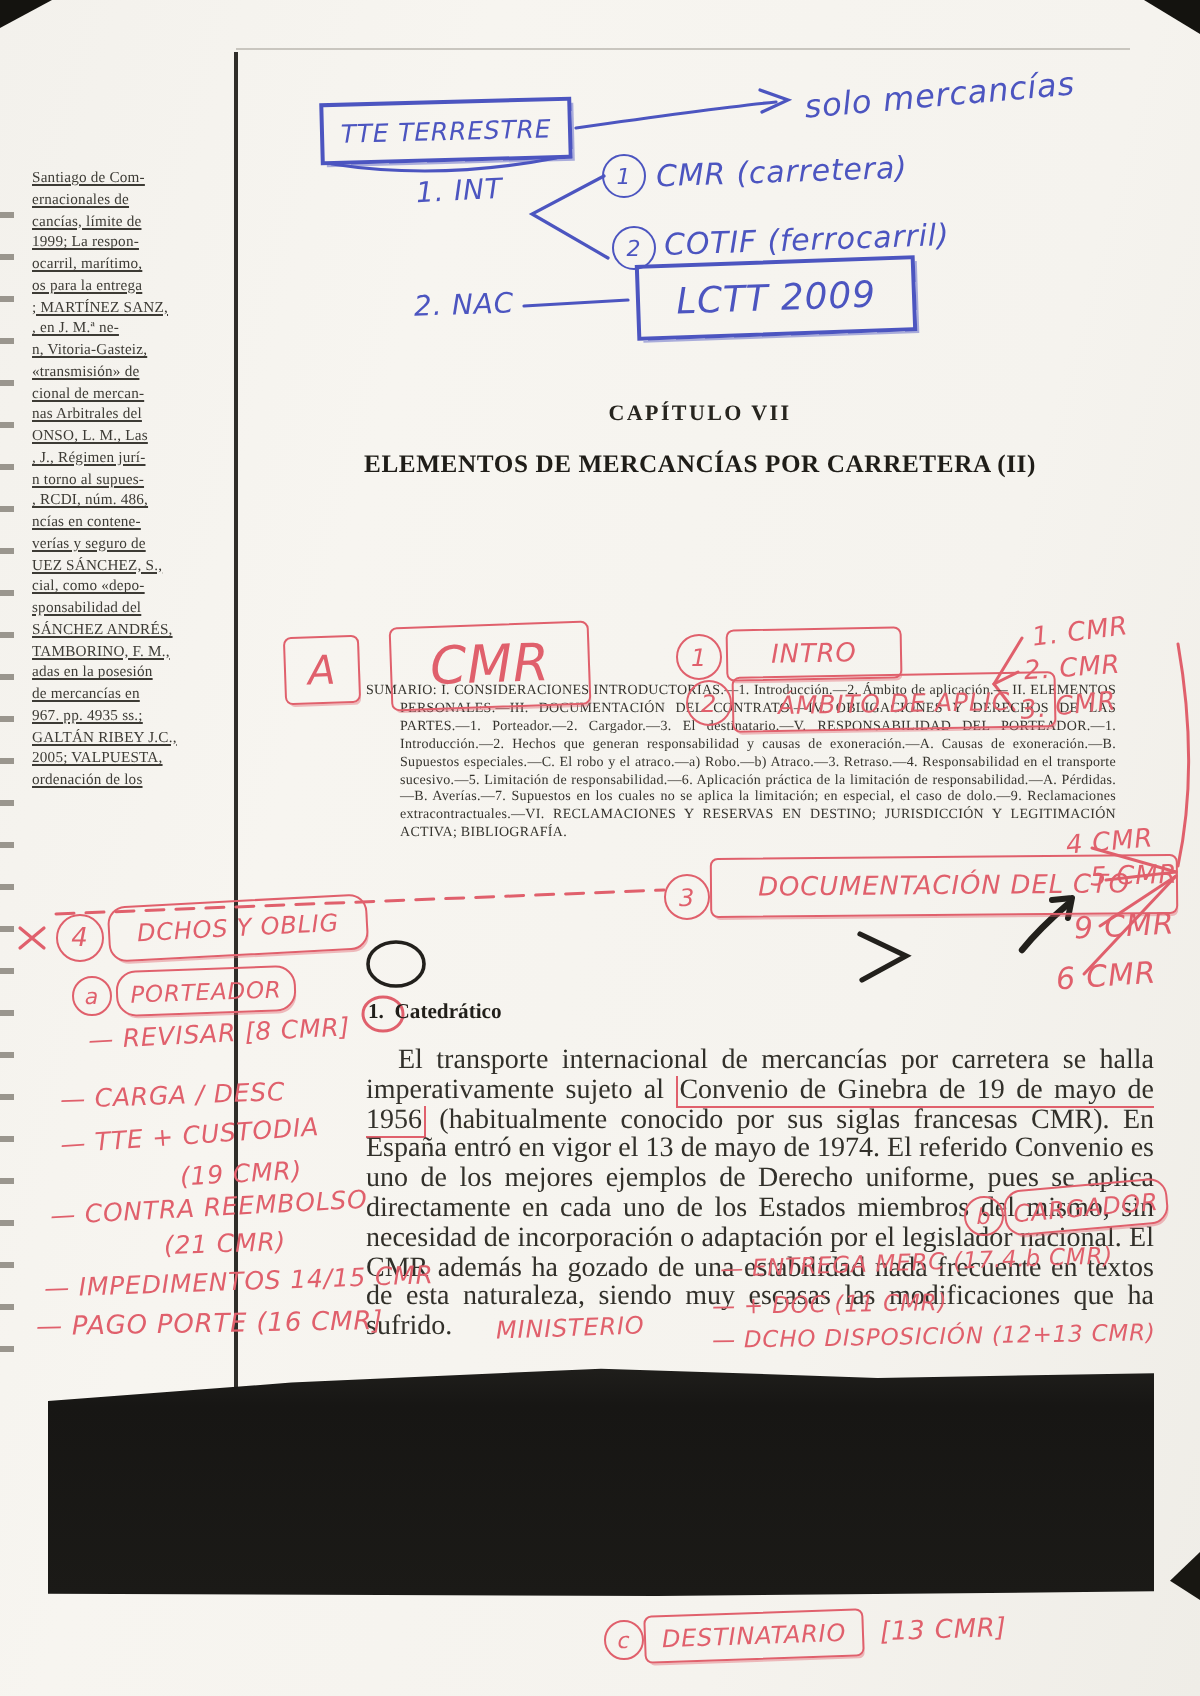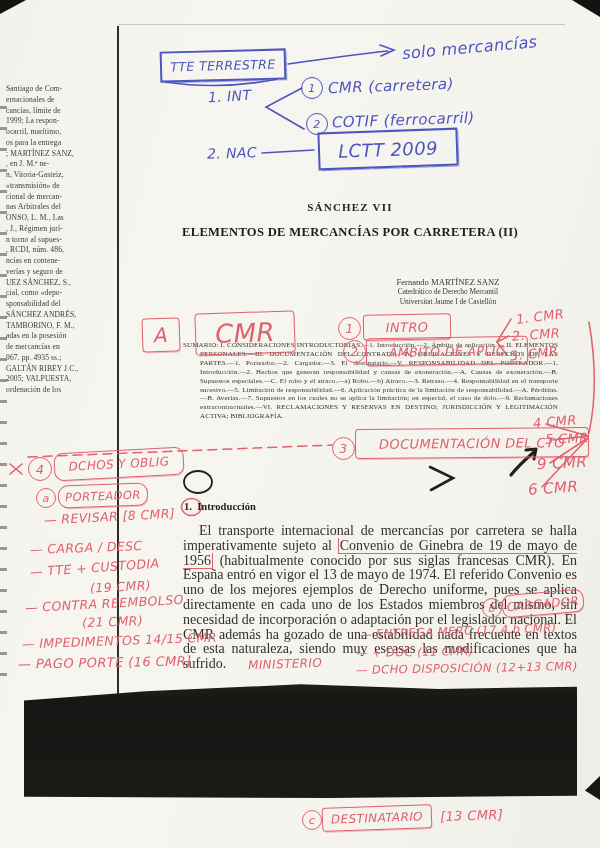--- a/index.html
+++ b/index.html
@@ -2,22 +2,22 @@
 <html><head>
 <meta charset="utf-8">
 <style>
   html,body{margin:0;padding:0;}
   body{width:600px;height:848px;overflow:hidden;background:#e8e6e1;}
   .page{position:relative;width:600px;height:848px;
     background:linear-gradient(105deg,#f3f1ec 0%,#f7f5f0 30%,#f5f3ee 70%,#efede7 100%);
     font-family:"Liberation Serif",serif;color:#2e2c27;}
   .abs{position:absolute;}
   
-  .margin-col{left:6px;top:84px;width:110px;font-size:7.6px;line-height:10.75px;
-    color:#3d3b35;white-space:pre-line;letter-spacing:.1px;}
+  .margin-col{left:16px;top:84px;width:110px;font-size:7.6px;line-height:10.75px;
+    color:#3d3b35;white-space:pre-line;letter-spacing:.1px;text-decoration:underline;}
   .chapter{left:120px;top:201px;width:460px;text-align:center;font-size:11px;
     font-weight:600;letter-spacing:1.2px;color:#27251f;}
   .title{left:118px;top:224px;width:464px;text-align:center;font-size:12.6px;
     font-weight:bold;line-height:16px;color:#1f1d18;letter-spacing:.3px;}
   .author{left:330px;top:277px;width:236px;text-align:center;color:#3a3832;}
   .author .a1{font-size:8.6px;} .author .a2{font-size:7.4px;line-height:9.6px;}
   .sumario{left:183px;top:341px;width:358px;font-size:7px;line-height:8.9px;
     text-align:justify;color:#36342e;padding-left:17px;text-indent:-17px;letter-spacing:.15px;}
   .heading{left:186px;top:475px;font-size:11px;font-weight:bold;letter-spacing:.6px;color:#211f1a;}
   .subheading{left:184px;top:501px;font-size:10.6px;font-weight:bold;color:#211f1a;}
@@ -127,28 +127,23 @@
   <div class="abs bbox hw blue" style="left:160px;top:50px;width:122px;height:27px;font-size:12.5px;transform:rotate(-1.5deg);">TTE TERRESTRE</div>
   <div class="abs hw blue" style="left:402px;top:38px;font-size:16px;transform:rotate(-5deg);">solo mercancías</div>
   <div class="abs hw blue" style="left:208px;top:88px;font-size:14px;transform:rotate(-3deg);">1. INT</div>
   <div class="abs circ bcirc hw blue" style="left:301px;top:77px;width:20px;height:20px;font-size:11px;">1</div>
   <div class="abs hw blue" style="left:328px;top:77px;font-size:15px;transform:rotate(-2deg);">CMR (carretera)</div>
   <div class="abs circ bcirc hw blue" style="left:306px;top:113px;width:20px;height:20px;font-size:11px;">2</div>
   <div class="abs hw blue" style="left:332px;top:111px;font-size:15px;transform:rotate(-2deg);">COTIF (ferrocarril)</div>
   <div class="abs hw blue" style="left:207px;top:145px;font-size:14px;transform:rotate(-2deg);">2. NAC</div>
   <div class="abs bbox hw blue" style="left:318px;top:130px;width:136px;height:34px;font-size:18px;transform:rotate(-2deg);">LCTT 2009</div>
 
-  <div class="abs chapter">SÁNCHEZ VII</div>
+  <div class="abs chapter">CAPÍTULO VII</div>
   <div class="abs title">
     <div>ELEMENTOS DE MERCANCÍAS POR CARRETERA (II)</div>
-  </div>
-  <div class="abs author">
-    <div class="a1">Fernando MARTÍNEZ SANZ</div>
-    <div class="a2">Catedrático de Derecho Mercantil</div>
-    <div class="a2">Universitat Jaume I de Castellón</div>
   </div>
 
   <div class="abs sumario">
     <span>SUMARIO:</span><span> I. CONSIDERACIONES INTRODUCTORIAS.—1. Introducción.—2. Ámbito de aplicación.— II. ELEMENTOS PERSONALES.—III. DOCUMENTACIÓN DEL CONTRATO.—IV. OBLIGACIONES Y DERECHOS DE LAS PARTES.—1. Porteador.—2. Cargador.—3. El destinatario.—V. RESPONSABILIDAD DEL PORTEADOR.—1. Introducción.—2. Hechos que generan responsabilidad y causas de exoneración.—A. Causas de exoneración.—B. Supuestos especiales.—C. El robo y el atraco.—a) Robo.—b) Atraco.—3. Retraso.—4. Responsabilidad en el transporte sucesivo.—5. Limitación de responsabilidad.—6. Aplicación práctica de la limitación de responsabilidad.—A. Pérdidas.—B. Averías.—7. Supuestos en los cuales no se aplica la limitación; en especial, el caso de dolo.—9. Reclamaciones extracontractuales.—VI. RECLAMACIONES Y RESERVAS EN DESTINO; JURISDICCIÓN Y LEGITIMACIÓN ACTIVA; BIBLIOGRAFÍA.</span>
   </div>
 
   <div class="abs rbox hw red" style="left:142px;top:318px;width:36px;height:32px;font-size:20px;transform:rotate(-2deg);">A</div>
   <div class="abs rbox hw red" style="left:195px;top:312px;width:98px;height:40px;font-size:26px;transform:rotate(-2deg);">CMR</div>
   <div class="abs circ rcirc hw red" style="left:338px;top:317px;width:21px;height:21px;font-size:12px;">1</div>
   <div class="abs rbox hw red" style="left:363px;top:314px;width:86px;height:24px;font-size:13px;transform:rotate(-1deg);">INTRO</div>
@@ -160,21 +155,21 @@
 
   <div class="abs circ rcirc hw red" style="left:332px;top:437px;width:21px;height:21px;font-size:12px;">3</div>
   <div class="abs rbox hw red" style="left:355px;top:428px;width:232px;height:28px;font-size:13px;transform:rotate(-0.5deg);">DOCUMENTACIÓN DEL CTO</div>
   <div class="abs hw red" style="left:533px;top:414px;font-size:13px;transform:rotate(-5deg);">4 CMR</div>
   <div class="abs hw red" style="left:545px;top:431px;font-size:13px;transform:rotate(-2deg);">5 CMR</div>
   <div class="abs hw red" style="left:537px;top:454px;font-size:15px;transform:rotate(-3deg);">9 CMR</div>
   <div class="abs hw red" style="left:528px;top:479px;font-size:15px;transform:rotate(-4deg);">6 CMR</div>
 
   <div class="abs subheading">
     <span>1.</span>&nbsp;
-    <span>Introducción</span>
+    <span>Catedrático</span>
   </div>
 
   <div class="abs bodypara">
     <span>El transporte internacional de mercancías por carretera se halla imperativamente sujeto al </span><span class="u-red">Convenio de Ginebra de 19 de mayo de 1956</span><span> (habitualmente conocido por sus siglas francesas CMR). En España entró en vigor el 13 de mayo de 1974. El referido Convenio es uno de los mejores ejemplos de Derecho uniforme, pues se aplica directamente en cada uno de los Estados miembros del mismo, sin necesidad de incorporación o adaptación por el legislador nacional. El CMR además ha gozado de una estabilidad nada frecuente en textos de esta naturaleza, siendo muy escasas las modificaciones que ha sufrido.</span>
   </div>
 
   <div class="abs circ rcirc hw red" style="left:28px;top:457px;width:22px;height:22px;font-size:13px;">4</div>
   <div class="abs rbox hw red" style="left:54px;top:450px;width:128px;height:26px;font-size:12px;transform:rotate(-3deg);border-radius:9px;">DCHOS Y OBLIG</div>
   <div class="abs circ rcirc hw red" style="left:36px;top:488px;width:18px;height:18px;font-size:11px;">a</div>
   <div class="abs rbox hw red" style="left:58px;top:484px;width:88px;height:21px;font-size:11.5px;transform:rotate(-2deg);border-radius:10px;">PORTEADOR</div>

